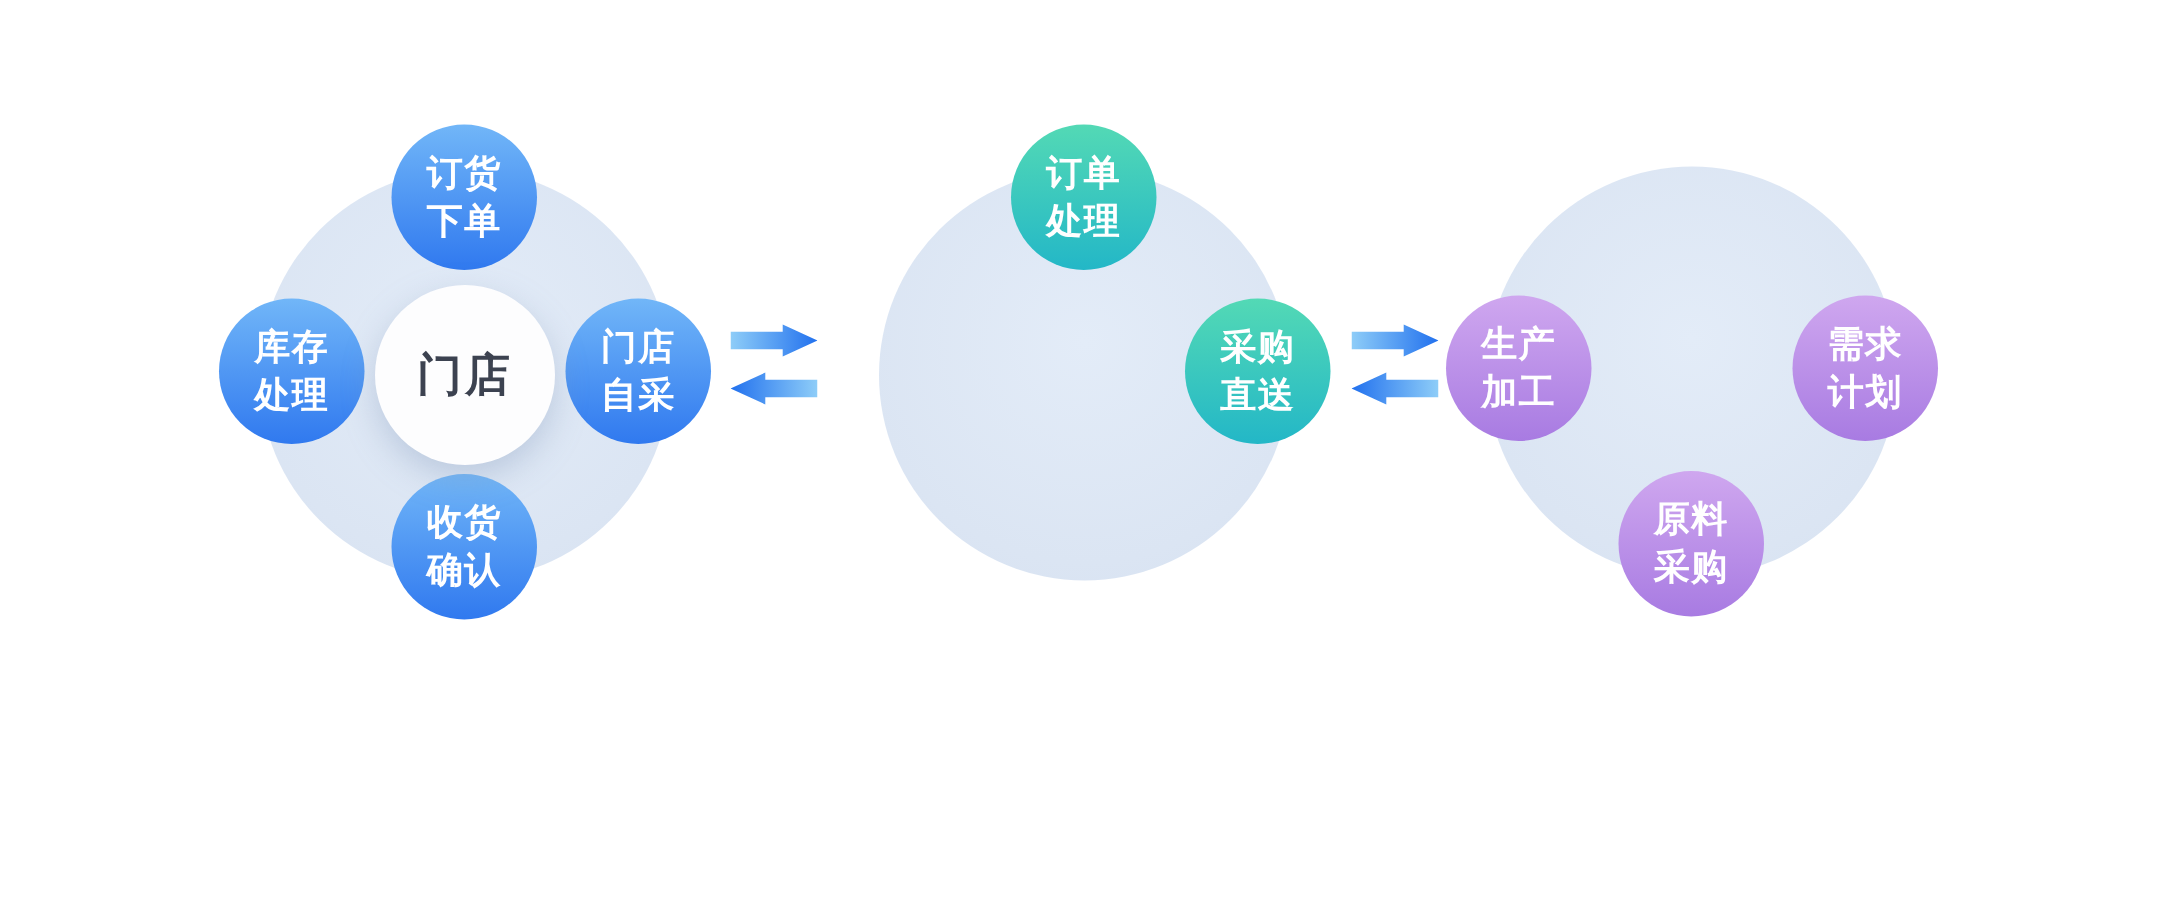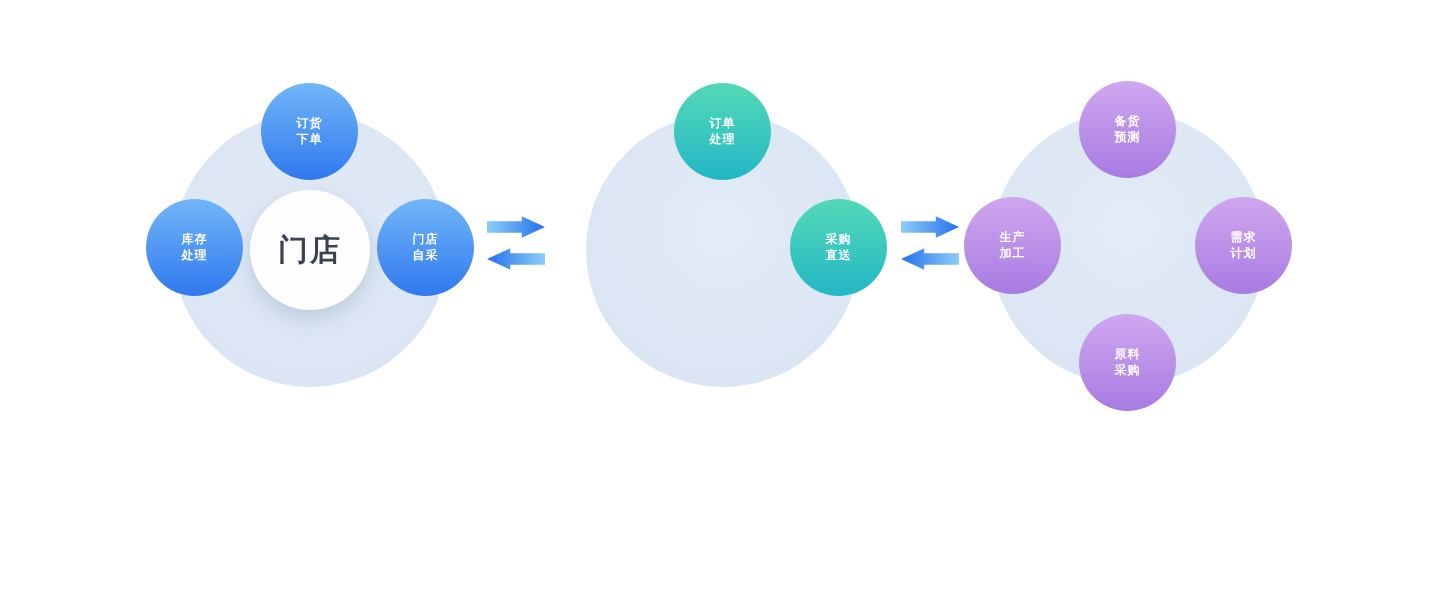--- a/index.html
+++ b/index.html
@@ -50,21 +50,21 @@
   }
   .sat {
     position: absolute;
     width: 97px;
     height: 97px;
     border-radius: 50%;
     display: flex;
     align-items: center;
     justify-content: center;
     color: #ffffff;
-    font-size: 12px;
+    font-size: 24px;
     font-weight: bold;
     line-height: 1.3;
     text-align: center;
     white-space: pre-line;
     letter-spacing: 1px;
   }
   .sat-top    { left: 111px; top: -7px; }
   .sat-left   { left: -4px;  top: 109px; }
   .sat-right  { left: 227px; top: 109px; }
   .sat-bottom { left: 111px; top: 226px; }
@@ -89,20 +89,22 @@
 <div class="canvas">
 
   <section class="cluster theme-blue" style="left:150px; top:90px;">
     <div class="halo"></div>
     <div class="sat sat-top">订货
 下单</div>
     <div class="sat sat-left">库存
 处理</div>
     <div class="sat sat-right">门店
 自采</div>
+    <div class="sat sat-bottom">收货
+确认</div>
     <div class="core">门店</div>
   </section>
 
   <div class="arrows" style="left:487px; top:216px;">
     <svg width="58" height="22" viewBox="0 0 60 22">
       <defs>
         <linearGradient id="gradR1" x1="0" y1="0" x2="1" y2="0">
           <stop offset="0" stop-color="#8ecdf8"></stop>
             <stop offset="1" stop-color="#2271ee"></stop>
         </linearGradient>
@@ -144,22 +146,20 @@
           <stop offset="0" stop-color="#2271ee"></stop>
             <stop offset="1" stop-color="#8ecdf8"></stop>
         </linearGradient>
       </defs>
       <path d="M60,5 H24 V0 L0,11 L24,22 V17 H60 Z" fill="url(#gradL2)"></path>
     </svg>
   </div>
 
   <section class="cluster theme-purple" style="left:968px; top:88px;">
     <div class="halo"></div>
-    <div class="sat sat-top">备货
-预测</div>
     <div class="sat sat-left">生产
 加工</div>
     <div class="sat sat-right">需求
 计划</div>
     <div class="sat sat-bottom">原料
 采购</div>
   </section>
 
 </div>
 

